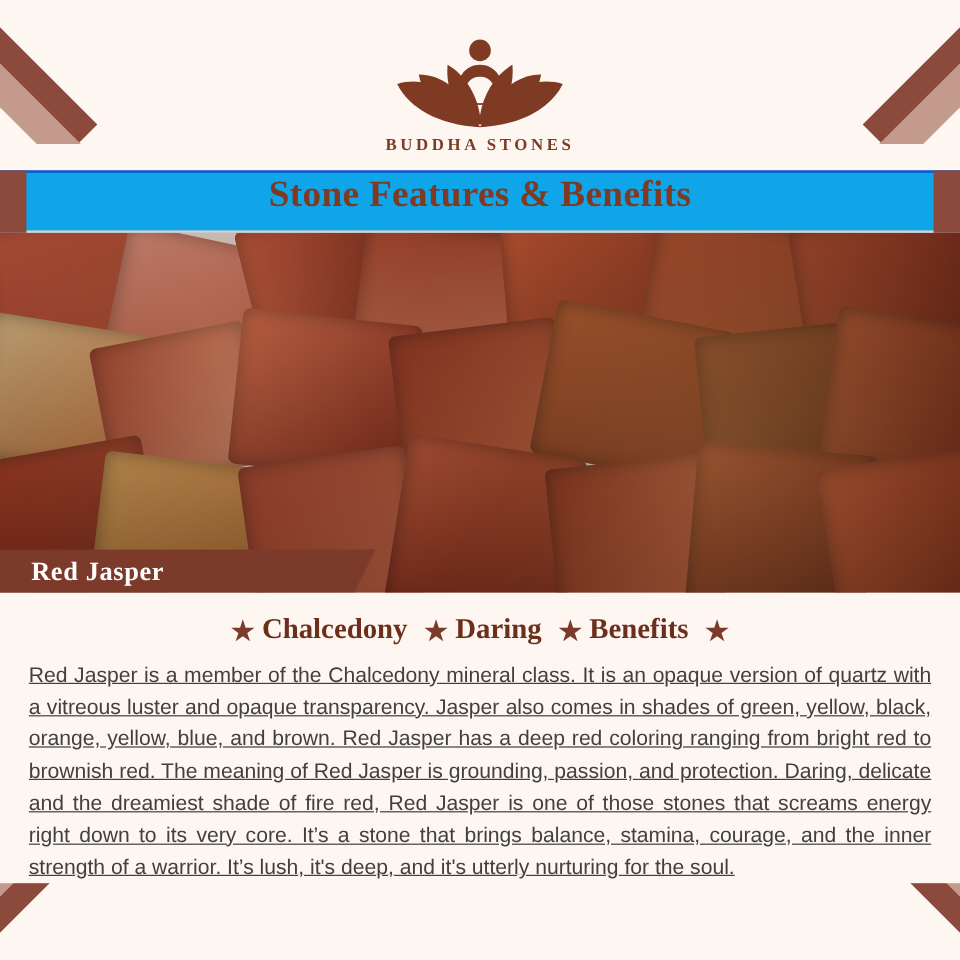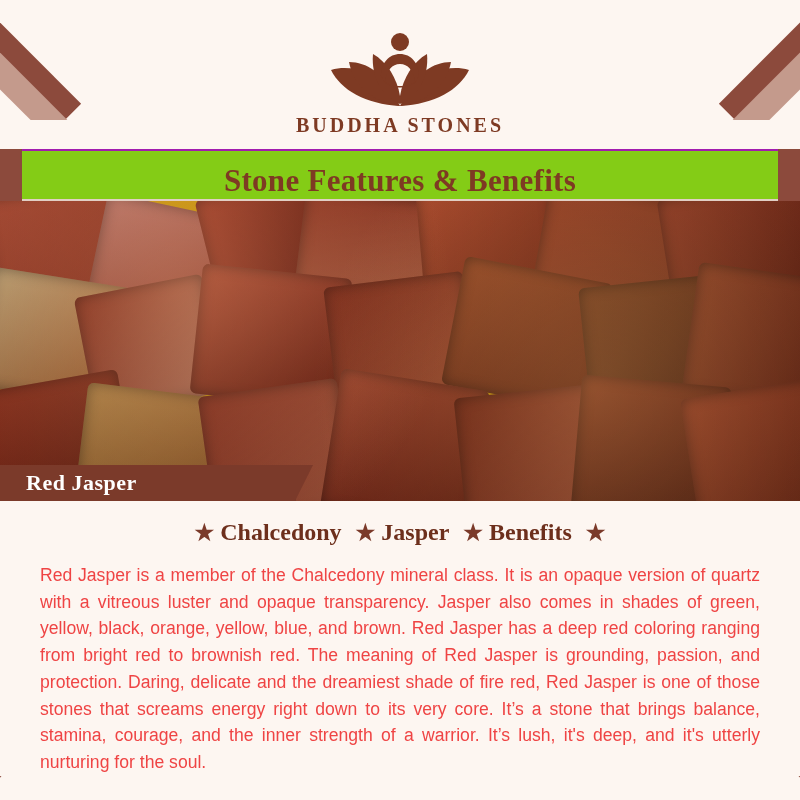--- a/index.html
+++ b/index.html
@@ -54,37 +54,37 @@
     padding-top: 18px;
     text-align: center;
     z-index: 3;
   }
   .brand-logo {
     display: block;
     margin: 0 auto;
   }
   .brand-name {
     margin-top: 4px;
-    font-size: 20px;
+    font-size: 14px;
     letter-spacing: 3px;
     color: #7e3a23;
     font-weight: bold;
     font-family: "Liberation Serif", serif;
   }
 
   
   .title-band {
     position: relative;
     margin-top: 12px;
     height: 48px;
-    background: #84cc16;
-    border-top: 2px solid #a21caf;
+    background: #0ea5e9;
+    border-top: 2px solid #1d4ed8;
     border-bottom: 2px solid #e2cfc4;
     display: flex;
-    align-items: flex-end;
+    align-items: flex-start;
     justify-content: center;
     z-index: 2;
   }
   .title-band::before,
   .title-band::after {
     content: "";
     position: absolute;
     top: -2px;
     bottom: -2px;
     width: 22px;
@@ -99,21 +99,21 @@
     color: #7e3a23;
     letter-spacing: 0.3px;
   }
 
   
   .photo {
     position: relative;
     width: 800px;
     height: 300px;
     overflow: hidden;
-    background: #eab308;
+    background: #e5e5e5;
     z-index: 1;
   }
   .photo .rock {
     position: absolute;
     border-radius: 6px;
     box-shadow: inset 0 0 14px rgba(0,0,0,0.45);
   }
   .photo-shade {
     position: absolute;
     inset: 0;
@@ -178,24 +178,25 @@
   .benefit .star {
     color: #7b3a2a;
     font-size: 22px;
     line-height: 1;
   }
 
   .body-text {
     font-family: "Liberation Sans", sans-serif;
     font-size: 17.6px;
     line-height: 1.52;
-    color: #ef4444;
+    color: #404040;
     text-align: justify;
-    margin: 16px;
+    margin: 0;
     padding: 0 2px;
+    text-decoration: underline;
   }
 </style>
 </head>
 <body>
 
 <div class="page">
 
   <div class="corner corner-tl">
     <span class="b1"></span>
       <span class="b2"></span>
@@ -269,21 +270,21 @@
   </div>
 
   <div class="content">
     <div class="benefits">
       <div class="benefit">
         <span class="star">★</span>
         <span>Chalcedony</span>
       </div>
       <div class="benefit">
         <span class="star">★</span>
-        <span>Jasper</span>
+        <span>Daring</span>
       </div>
       <div class="benefit">
         <span class="star">★</span>
         <span>Benefits</span>
       </div>
       <div class="benefit">
         <span class="star">★</span>
       </div>
     </div>
 

